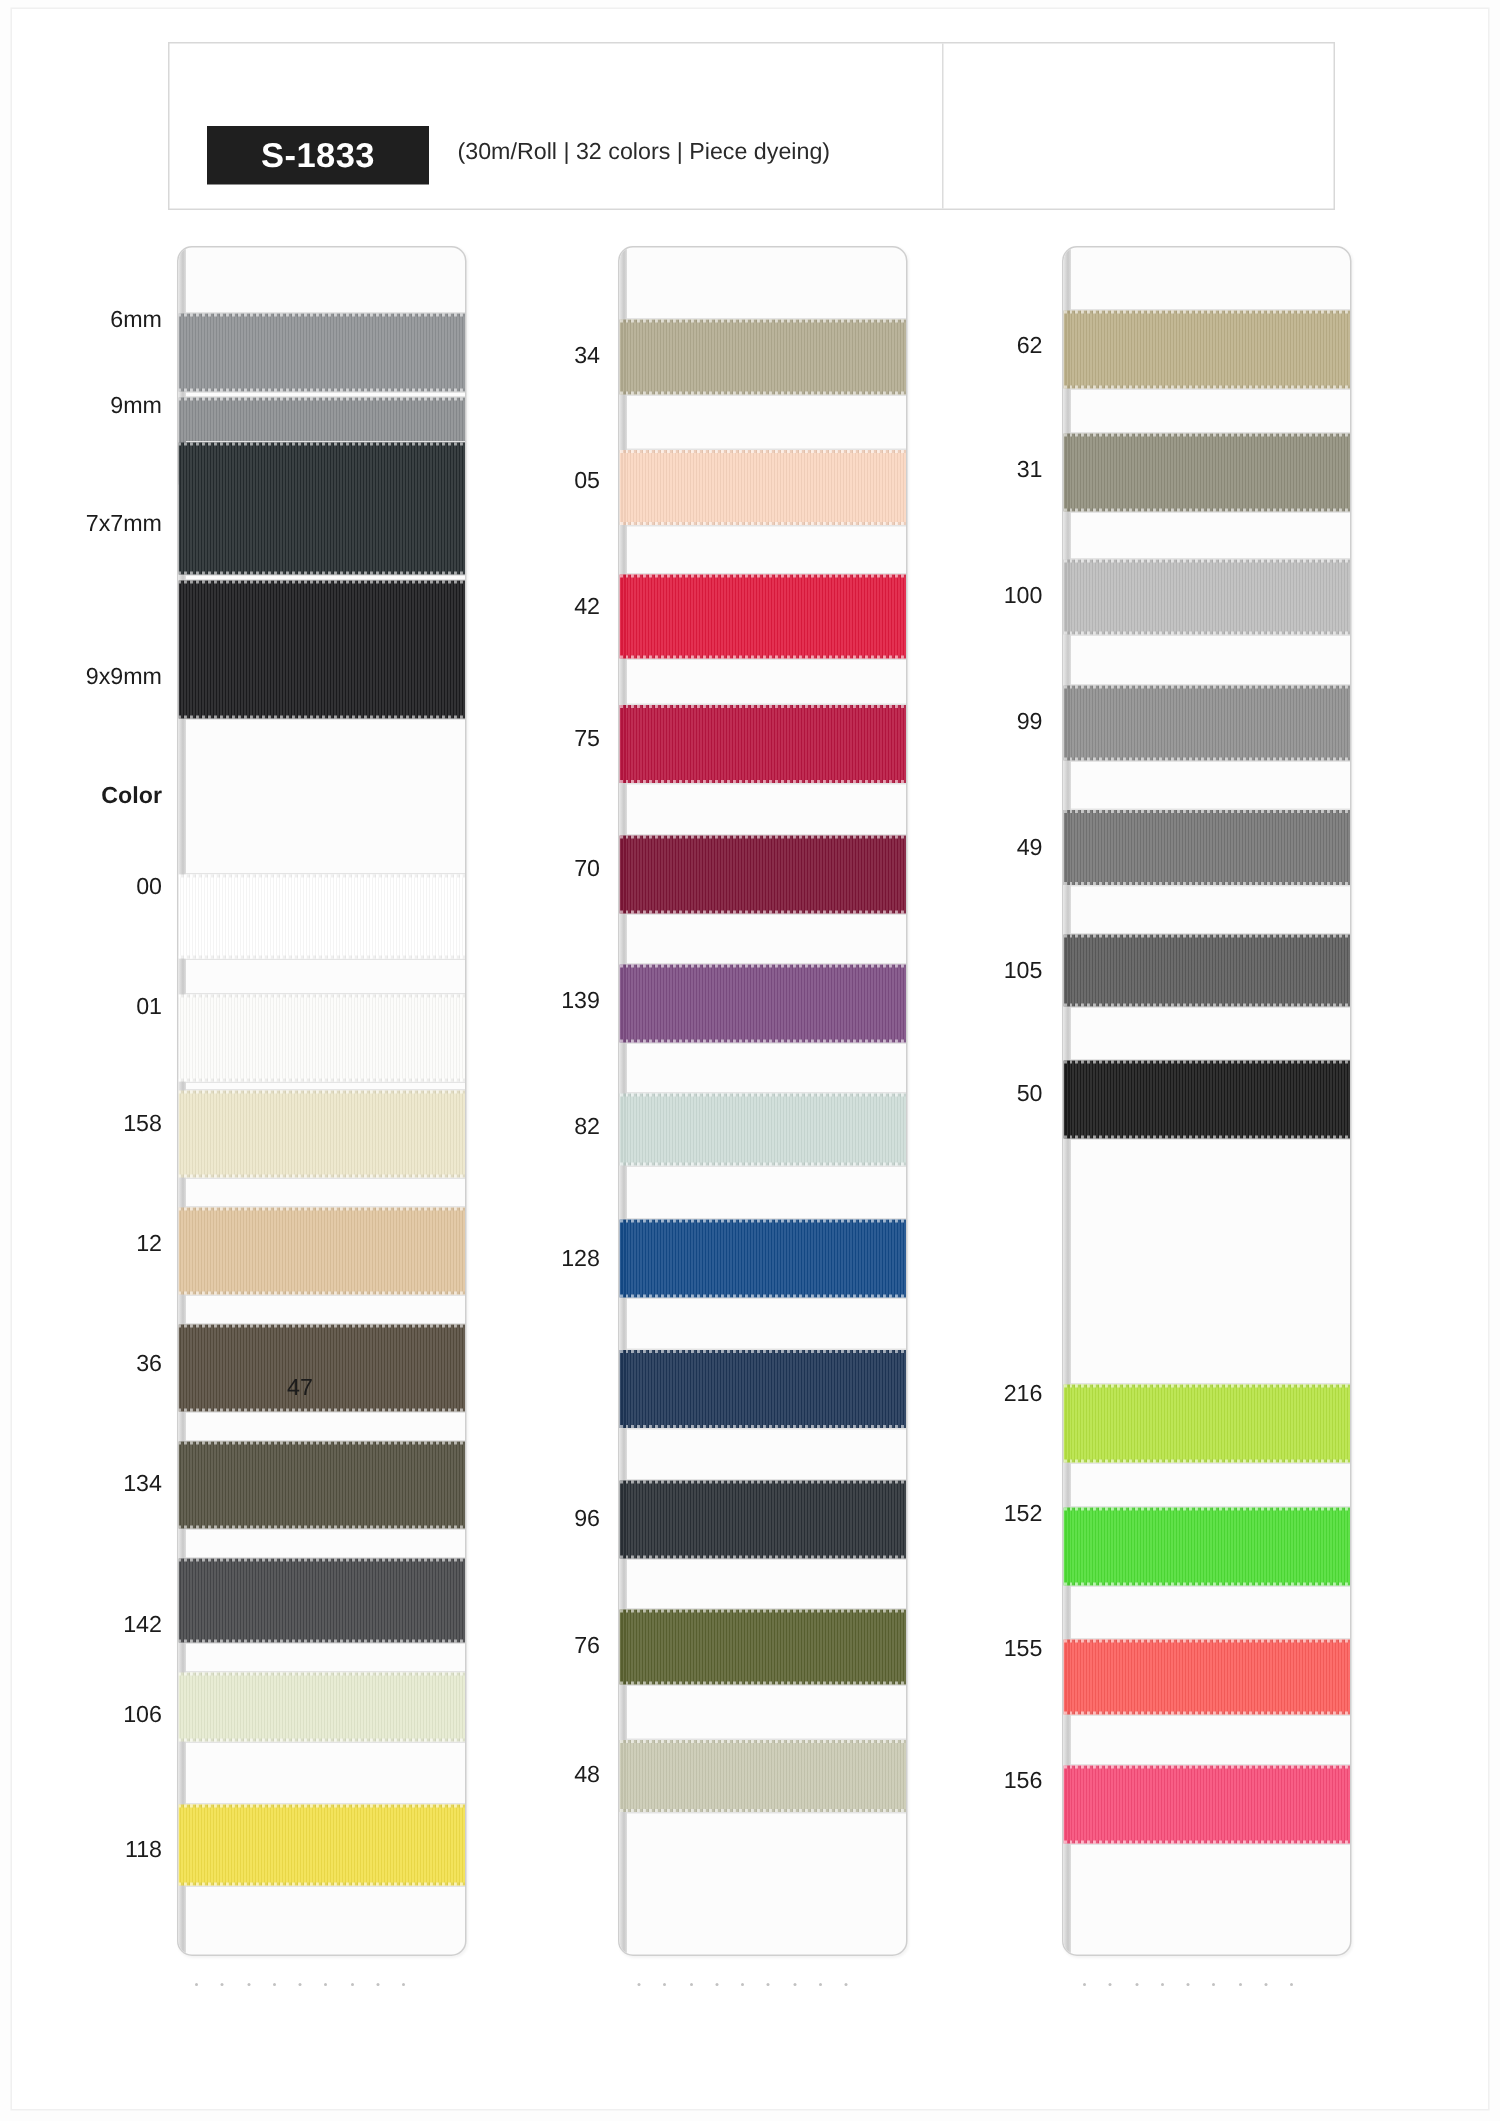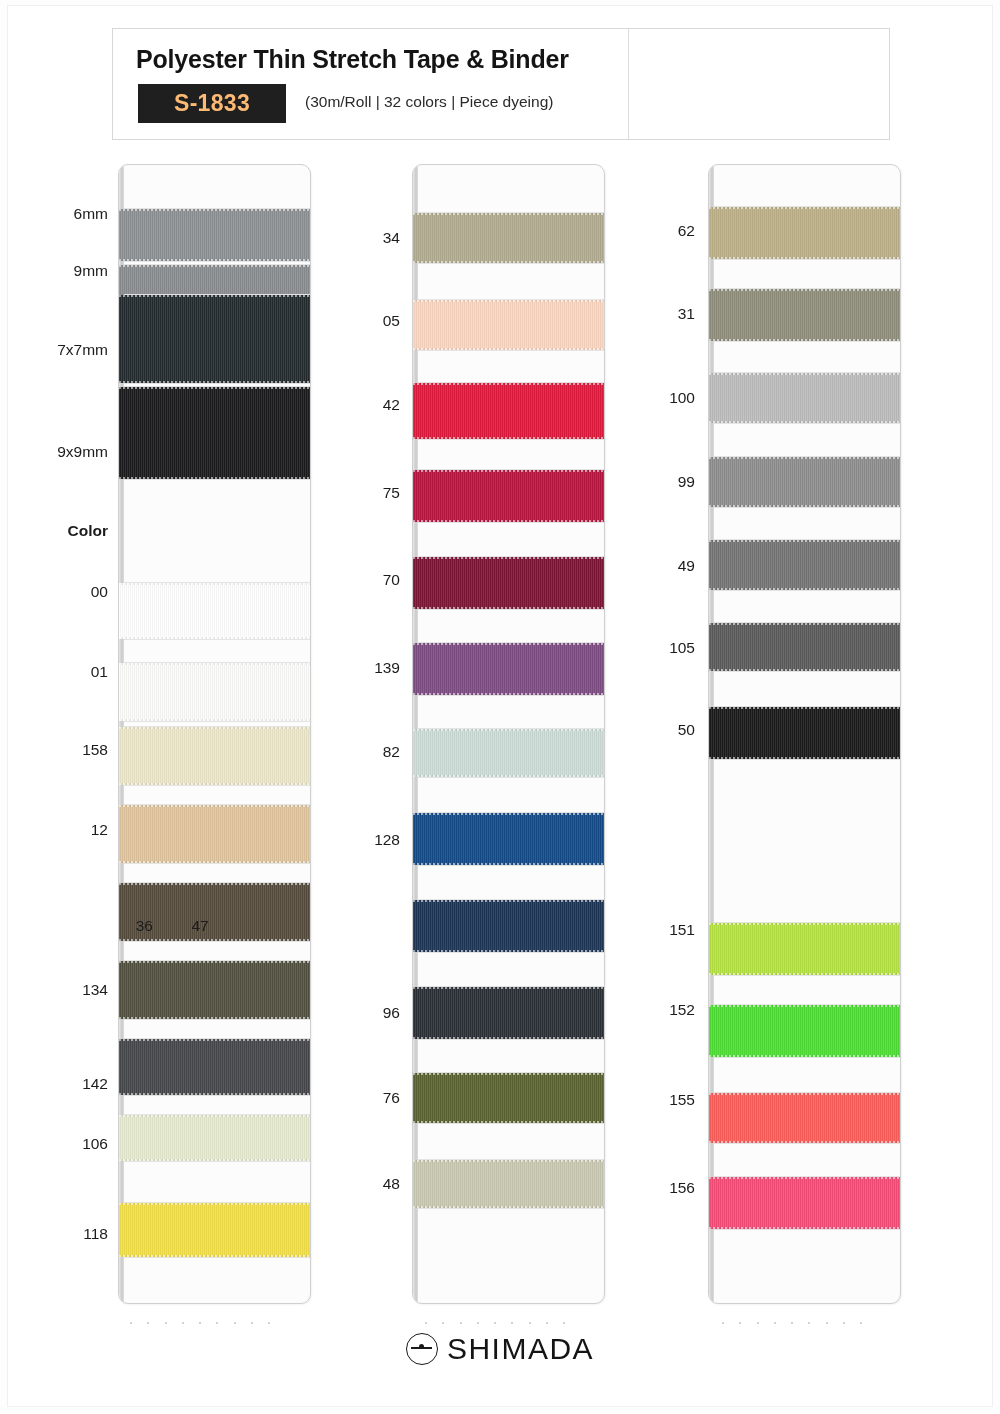--- a/index.html
+++ b/index.html
@@ -51,21 +51,21 @@
   #code-badge {
     position: absolute;
     left: 138px; top: 84px;
     width: 148px; height: 39px;
     background: #1f1f1f;
     display: flex;
     align-items: center;
     justify-content: center;
   }
   #code-badge span {
-    color: #fdba74;
+    color: #ffffff;
     font-size: 23px;
     font-weight: bold;
     letter-spacing: 0.3px;
   }
   #meta-line {
     position: absolute;
     left: 305px; top: 93px;
     font-size: 15.5px;
     color: #2a2a2a;
     white-space: nowrap;
@@ -231,21 +231,20 @@
   }
 </style>
 </head>
 <body>
 
 <div id="page">
   <div id="paper"></div>
 
   <div id="header-box"></div>
 
-  <div id="title">Polyester Thin Stretch Tape &amp; Binder</div>
 
   <div id="code-badge">
     <span>S-1833</span>
   </div>
 
   <div id="meta-line">(30m/Roll | 32 colors | Piece dyeing)</div>
 
   <div id="spec-divider"></div>
 
   <div id="columns-root">
@@ -359,21 +358,21 @@
         </div>
         <div class="label" style="top: 56px; left: 0px; width: 108px; padding-right: 0px;">6mm</div>
         <div class="label" style="top: 113px; left: 0px; width: 108px; padding-right: 0px;">9mm</div>
         <div class="label" style="top: 192px; left: 0px; width: 108px; padding-right: 0px;">7x7mm</div>
         <div class="label" style="top: 294px; left: 0px; width: 108px; padding-right: 0px;">9x9mm</div>
         <div class="label bold" style="top: 373px; left: 0px; width: 108px; padding-right: 0px;">Color</div>
         <div class="label" style="top: 434px; left: 0px; width: 108px; padding-right: 0px;">00</div>
         <div class="label" style="top: 514px; left: 0px; width: 108px; padding-right: 0px;">01</div>
         <div class="label" style="top: 592px; left: 0px; width: 108px; padding-right: 0px;">158</div>
         <div class="label" style="top: 672px; left: 0px; width: 108px; padding-right: 0px;">12</div>
-        <div class="label" style="top: 768px; left: 0px; width: 108px; padding-right: 0px; padding-left: 45px;">36</div>
+        <div class="label" style="top: 752px; left: 0px; width: 108px; padding-right: 0px;">36</div>
         <div class="label" style="top: 832px; left: 0px; width: 108px; padding-right: 0px;">134</div>
         <div class="label" style="top: 912px; left: 0px; width: 108px; padding-right: 0px; margin-top: 14px;">142</div>
         <div class="label" style="top: 986px; left: 0px; width: 108px; padding-right: 0px;">106</div>
         <div class="label" style="top: 1076px; left: 0px; width: 108px; padding-right: 0px;">118</div>
       </div>
       <div class="column" style="left: 0px;">
         <div class="card" style="left: 412px; top: 14px; height: 1140px;">
           <div class="card-inner">
             <div class="spine"></div>
             <div class="gap-line" style="top: 47px;"></div>
@@ -580,26 +579,22 @@
           <i></i>
           <i></i>
         </div>
         <div class="label" style="top: 73px; left: 0px; width: 695px; padding-right: 0px;">62</div>
         <div class="label" style="top: 156px; left: 0px; width: 695px; padding-right: 0px;">31</div>
         <div class="label" style="top: 240px; left: 0px; width: 695px; padding-right: 0px;">100</div>
         <div class="label" style="top: 324px; left: 0px; width: 695px; padding-right: 0px;">99</div>
         <div class="label" style="top: 408px; left: 0px; width: 695px; padding-right: 0px;">49</div>
         <div class="label" style="top: 490px; left: 0px; width: 695px; padding-right: 0px;">105</div>
         <div class="label" style="top: 572px; left: 0px; width: 695px; padding-right: 0px;">50</div>
-        <div class="label" style="top: 772px; left: 0px; width: 695px; padding-right: 0px;">151</div>
+        <div class="label" style="top: 772px; left: 0px; width: 695px; padding-right: 0px;">216</div>
         <div class="label" style="top: 852px; left: 0px; width: 695px; padding-right: 0px;">152</div>
         <div class="label" style="top: 942px; left: 0px; width: 695px; padding-right: 0px;">155</div>
         <div class="label" style="top: 1030px; left: 0px; width: 695px; padding-right: 0px;">156</div>
       </div>
     </div>
 
   <div id="footer">
-    <div id="logo-row">
-      <div id="logo-mark"></div>
-      <div id="logo-text">SHIMADA</div>
-    </div>
   </div>
 </div>
 
 </body></html>

